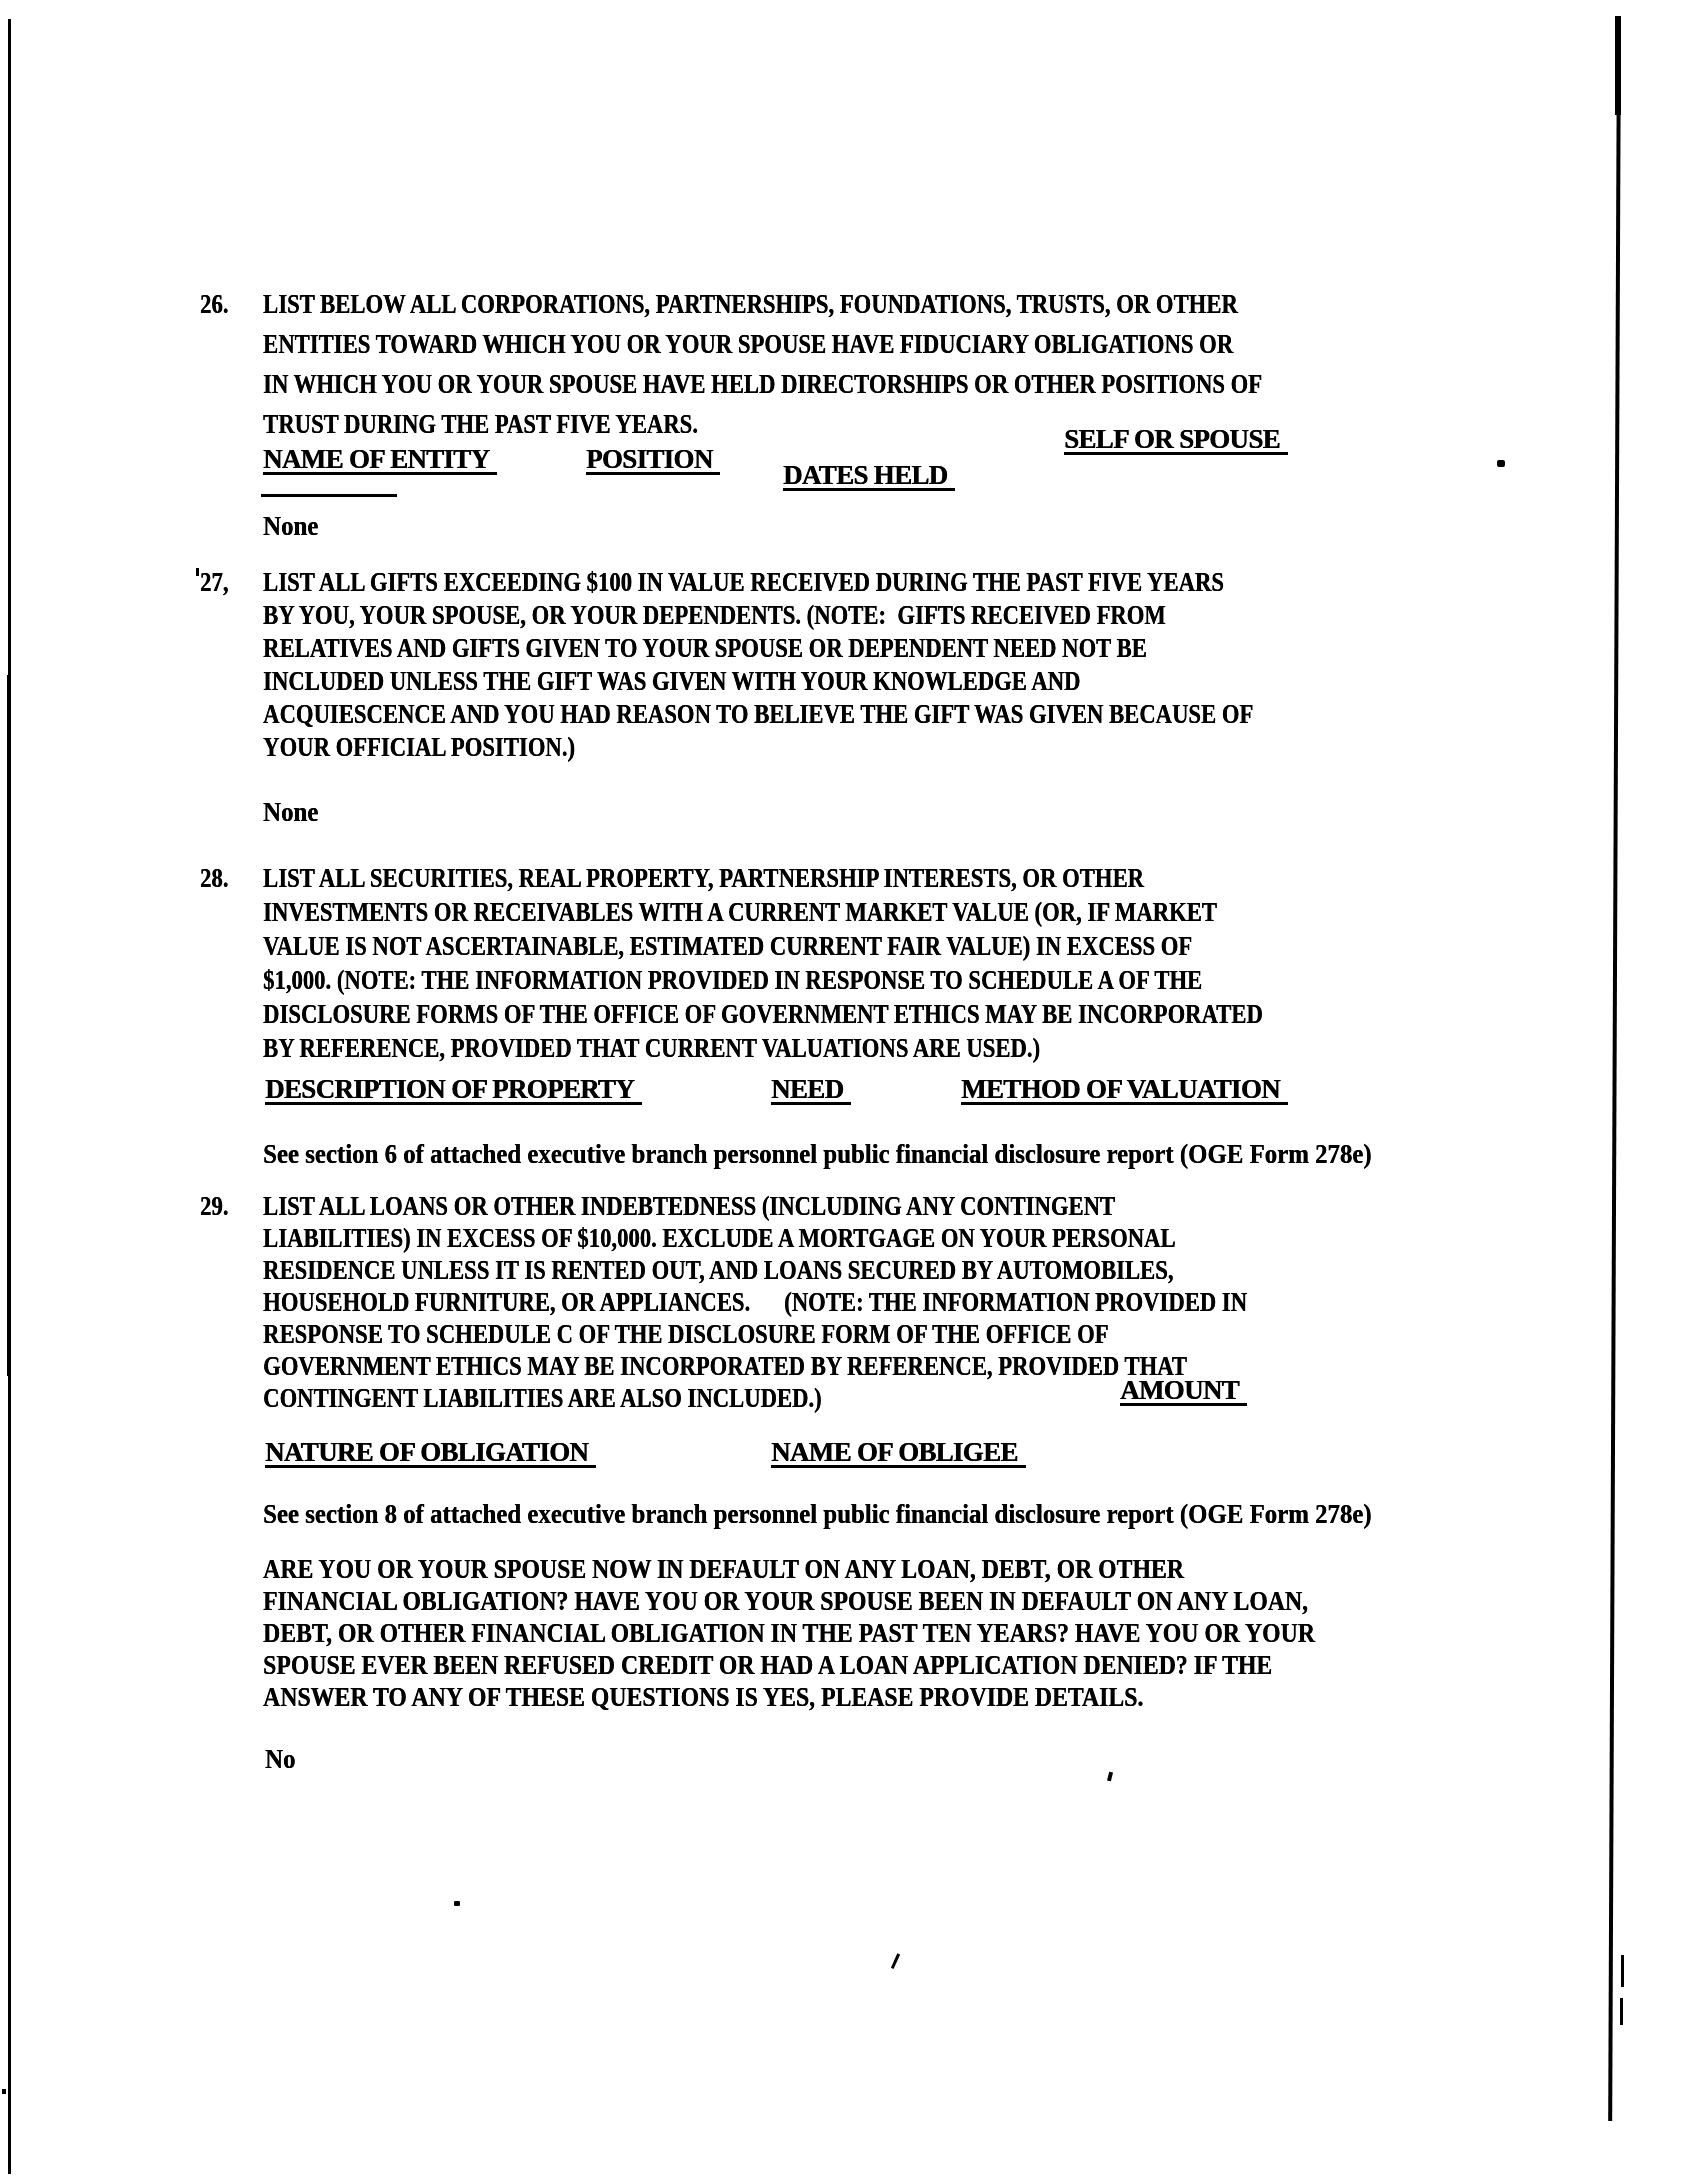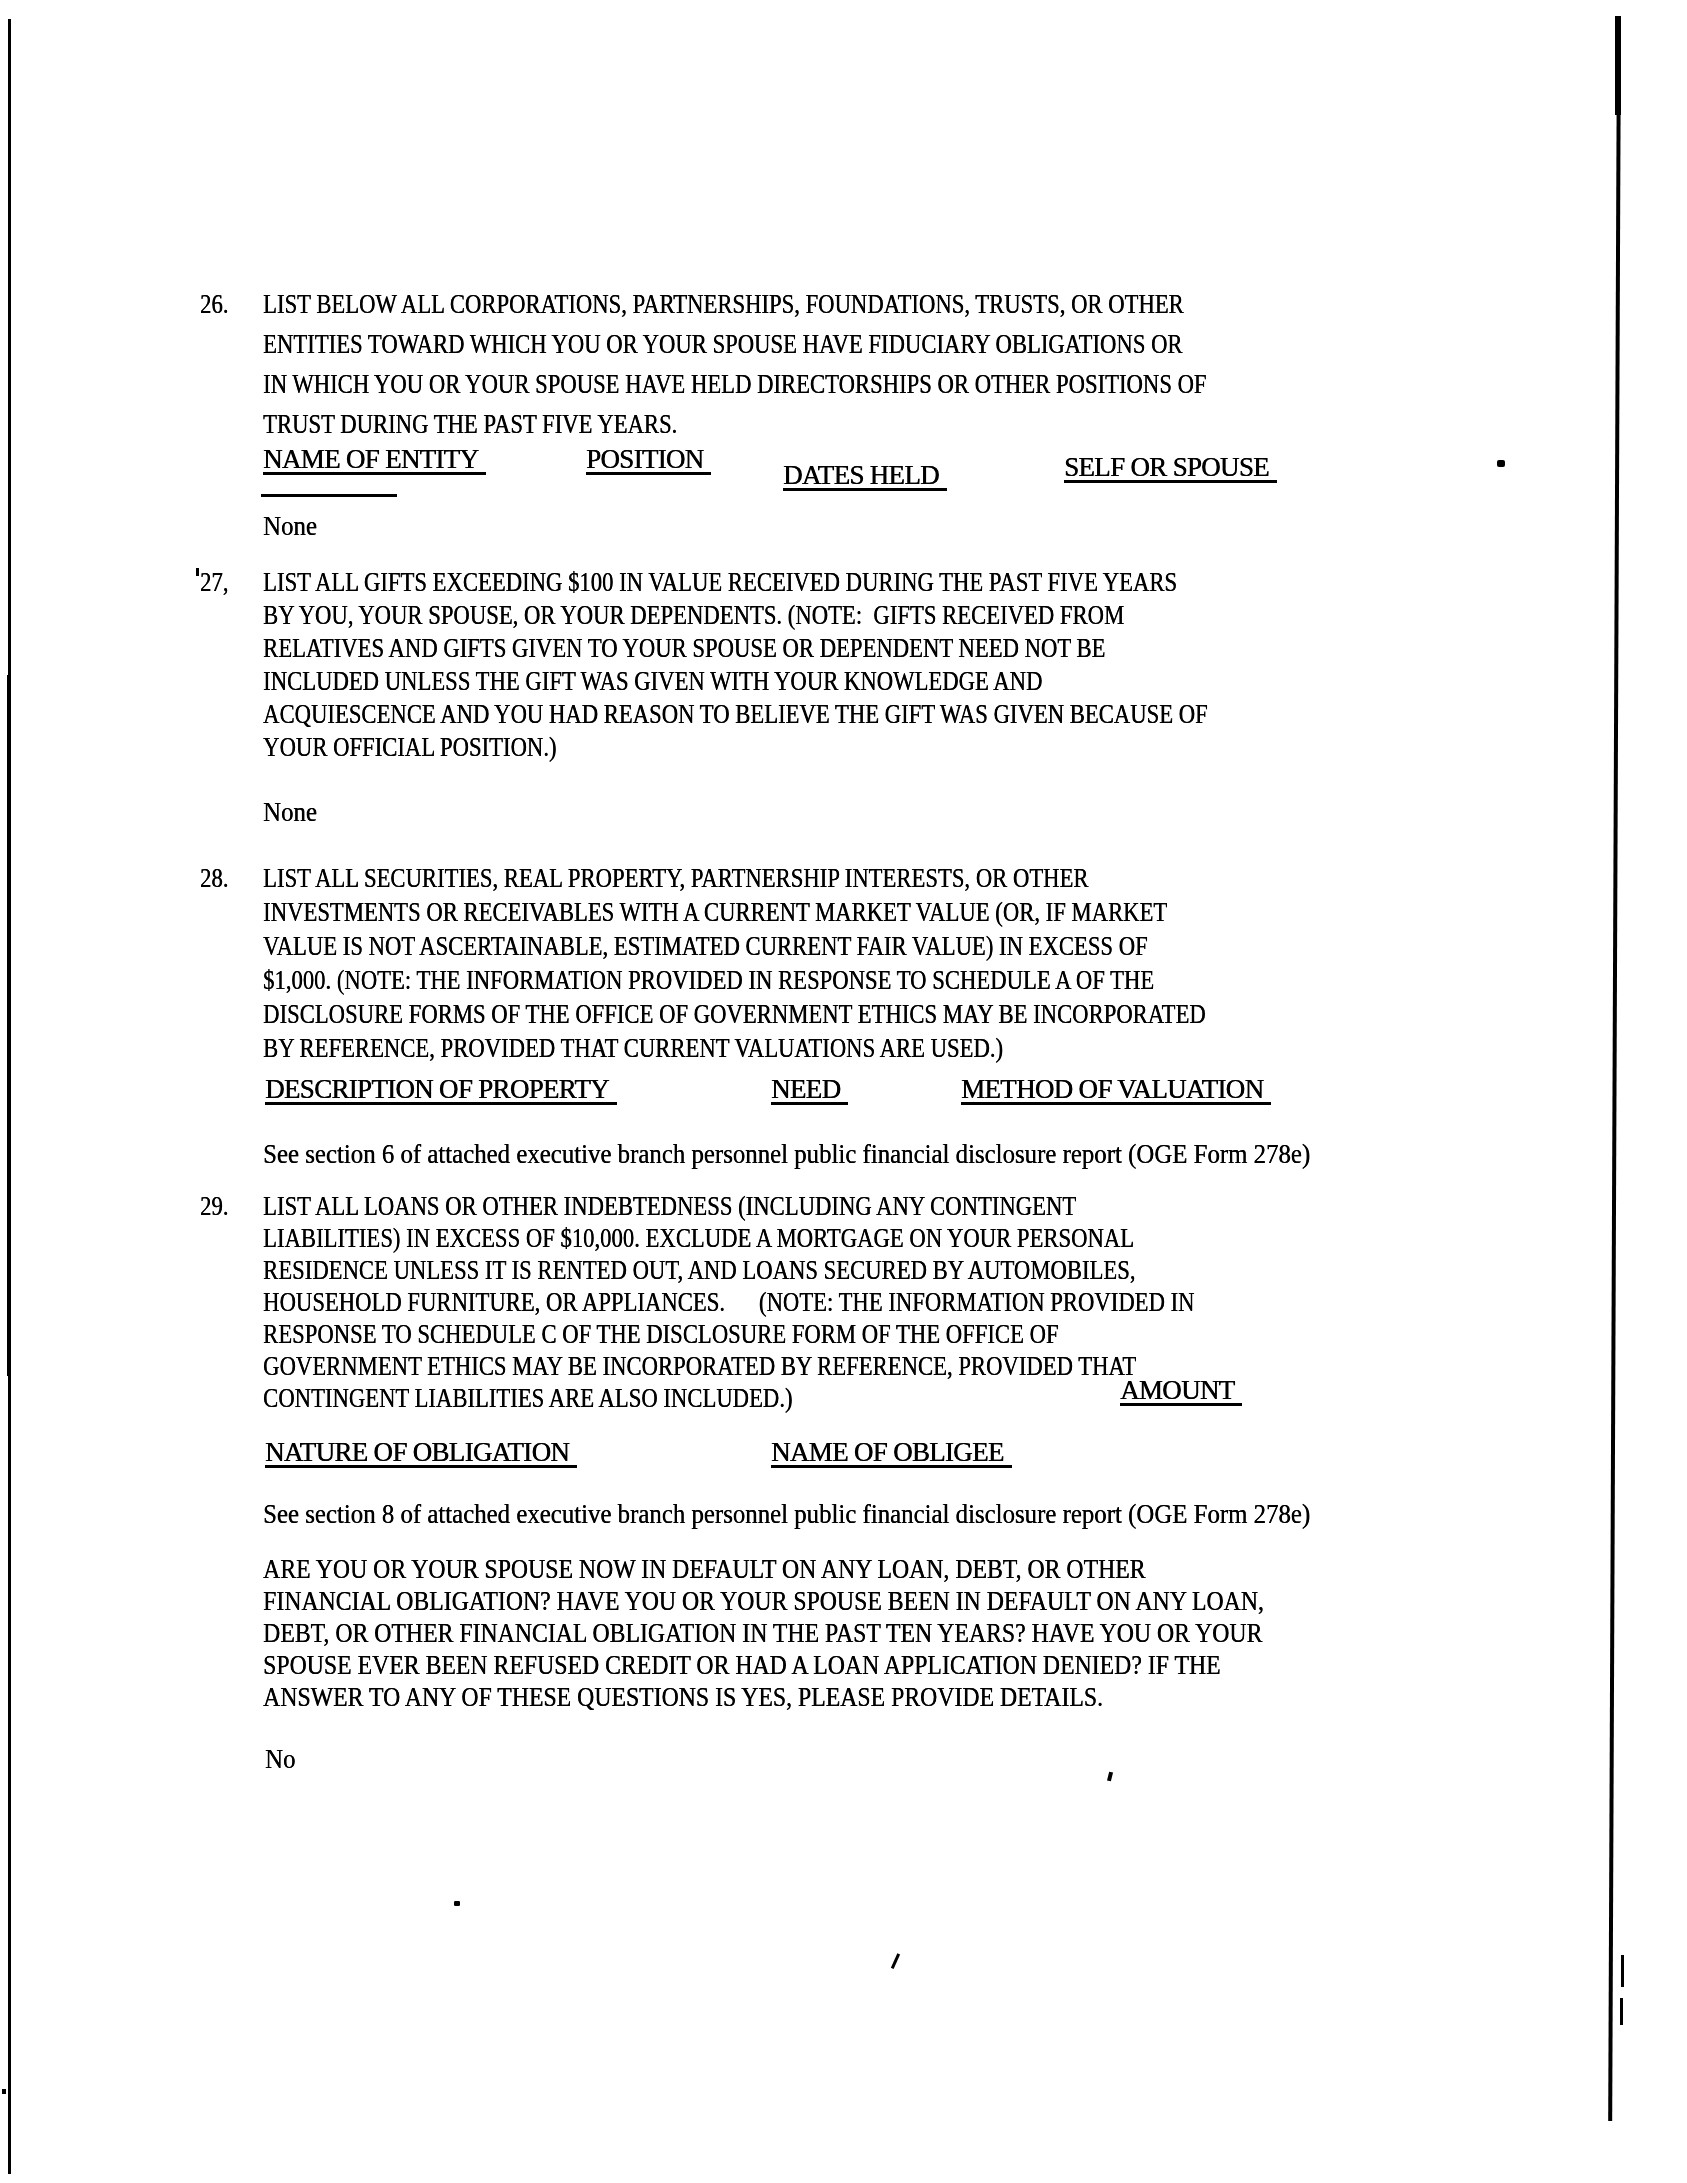--- a/index.html
+++ b/index.html
@@ -4,21 +4,21 @@
 <style>
   html,body { margin:0; padding:0; }
   body {
     width:1687px; height:2183px;
     background:#ffffff;
     position:relative;
     overflow:hidden;
     font-family:"Liberation Serif","DejaVu Serif",serif;
     color:#000;
   }
-  .page { position:absolute; inset:0; }
+  .page { position:absolute; inset:0;font-weight:bold; }
 
   
   .qnum {
     position:absolute; left:200px;
     font-size:27px; line-height:40px;
     transform:scaleX(0.84); transform-origin:left top;
     white-space:pre;
     text-shadow:0.4px 0 #000;
   }
   .qtext {
@@ -74,21 +74,21 @@
   <div class="qtext lh60" style="top:284px">
     <div class="qline">LIST BELOW ALL CORPORATIONS, PARTNERSHIPS, FOUNDATIONS, TRUSTS, OR OTHER</div>
     <div class="qline">ENTITIES TOWARD WHICH YOU OR YOUR SPOUSE HAVE FIDUCIARY OBLIGATIONS OR</div>
     <div class="qline">IN WHICH YOU OR YOUR SPOUSE HAVE HELD DIRECTORSHIPS OR OTHER POSITIONS OF</div>
     <div class="qline">TRUST DURING THE PAST FIVE YEARS.</div>
   </div>
 
   <div class="colhead" style="left:263px; top:448px">NAME OF ENTITY</div>
   <div class="colhead" style="left:586px; top:448px">POSITION</div>
   <div class="colhead" style="left:783px; top:464px">DATES HELD</div>
-  <div class="colhead" style="left:1064px; top:456px">SELF OR SPOUSE</div>
+  <div class="colhead" style="left:1064px; top:428px">SELF OR SPOUSE</div>
 
   <div class="answer" style="left:263px; top:511px">None</div>
 
   <div class="qnum lh50" style="top:566px; line-height:33px">27,</div>
   <div class="qtext lh50" style="top:566px">
     <div class="qline">LIST ALL GIFTS EXCEEDING $100 IN VALUE RECEIVED DURING THE PAST FIVE YEARS</div>
     <div class="qline">BY YOU, YOUR SPOUSE, OR YOUR DEPENDENTS. (NOTE:  GIFTS RECEIVED FROM</div>
     <div class="qline">RELATIVES AND GIFTS GIVEN TO YOUR SPOUSE OR DEPENDENT NEED NOT BE</div>
     <div class="qline">INCLUDED UNLESS THE GIFT WAS GIVEN WITH YOUR KNOWLEDGE AND</div>
     <div class="qline">ACQUIESCENCE AND YOU HAD REASON TO BELIEVE THE GIFT WAS GIVEN BECAUSE OF</div>

